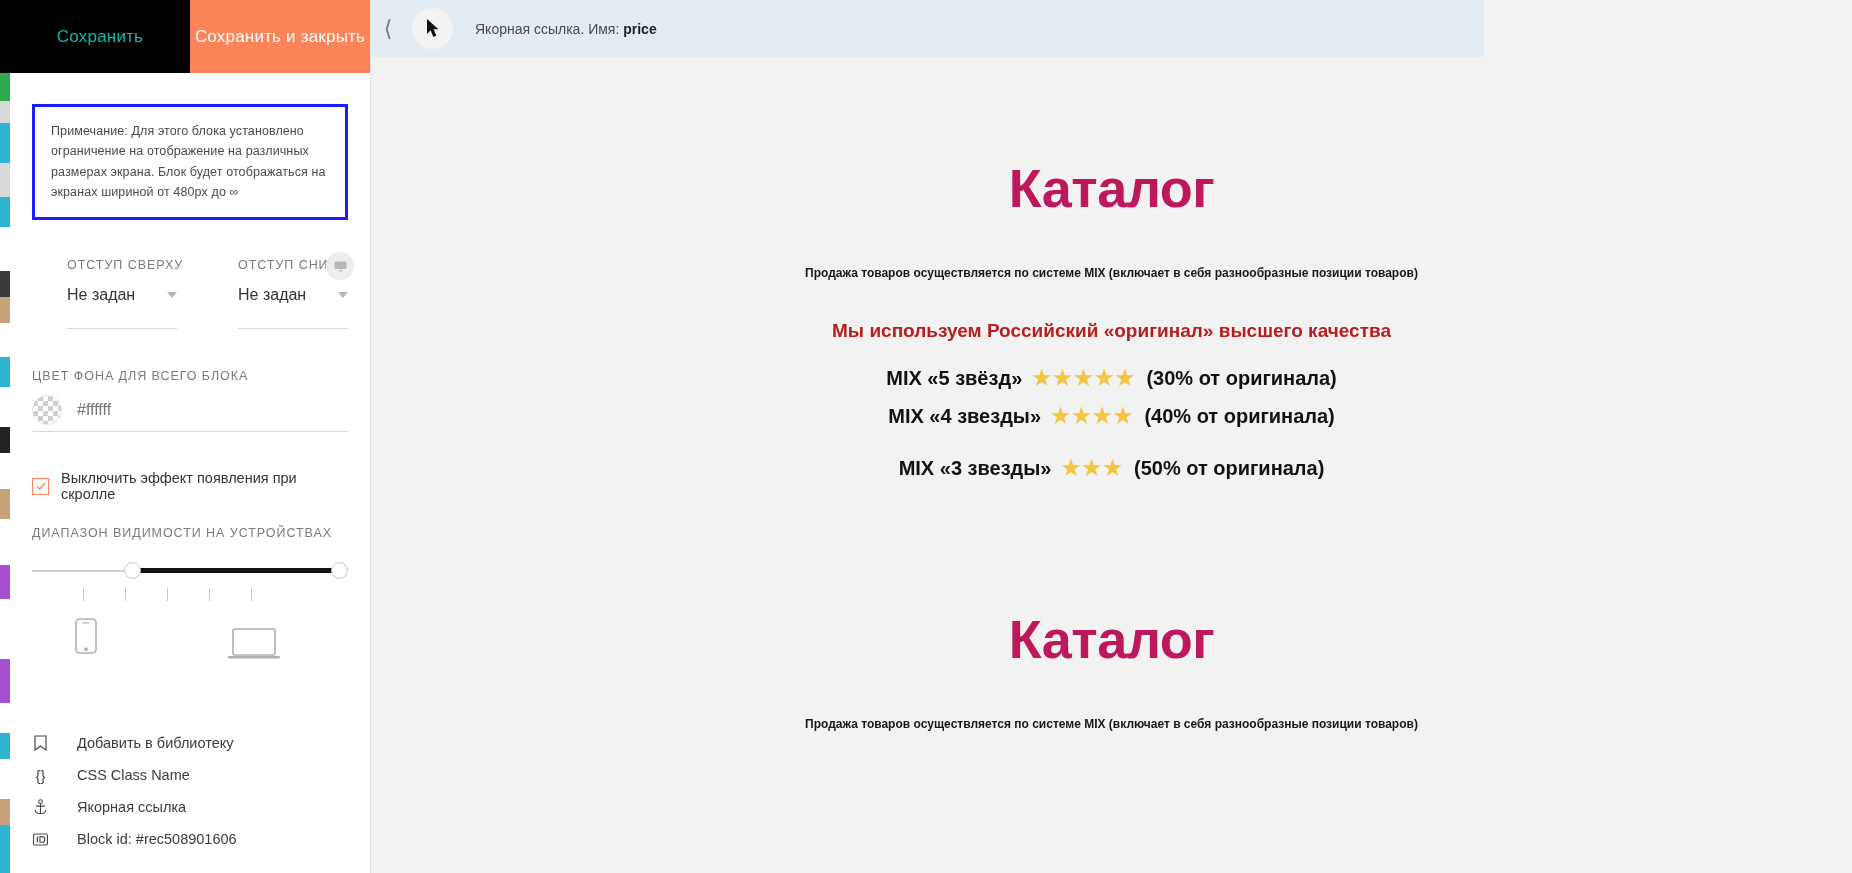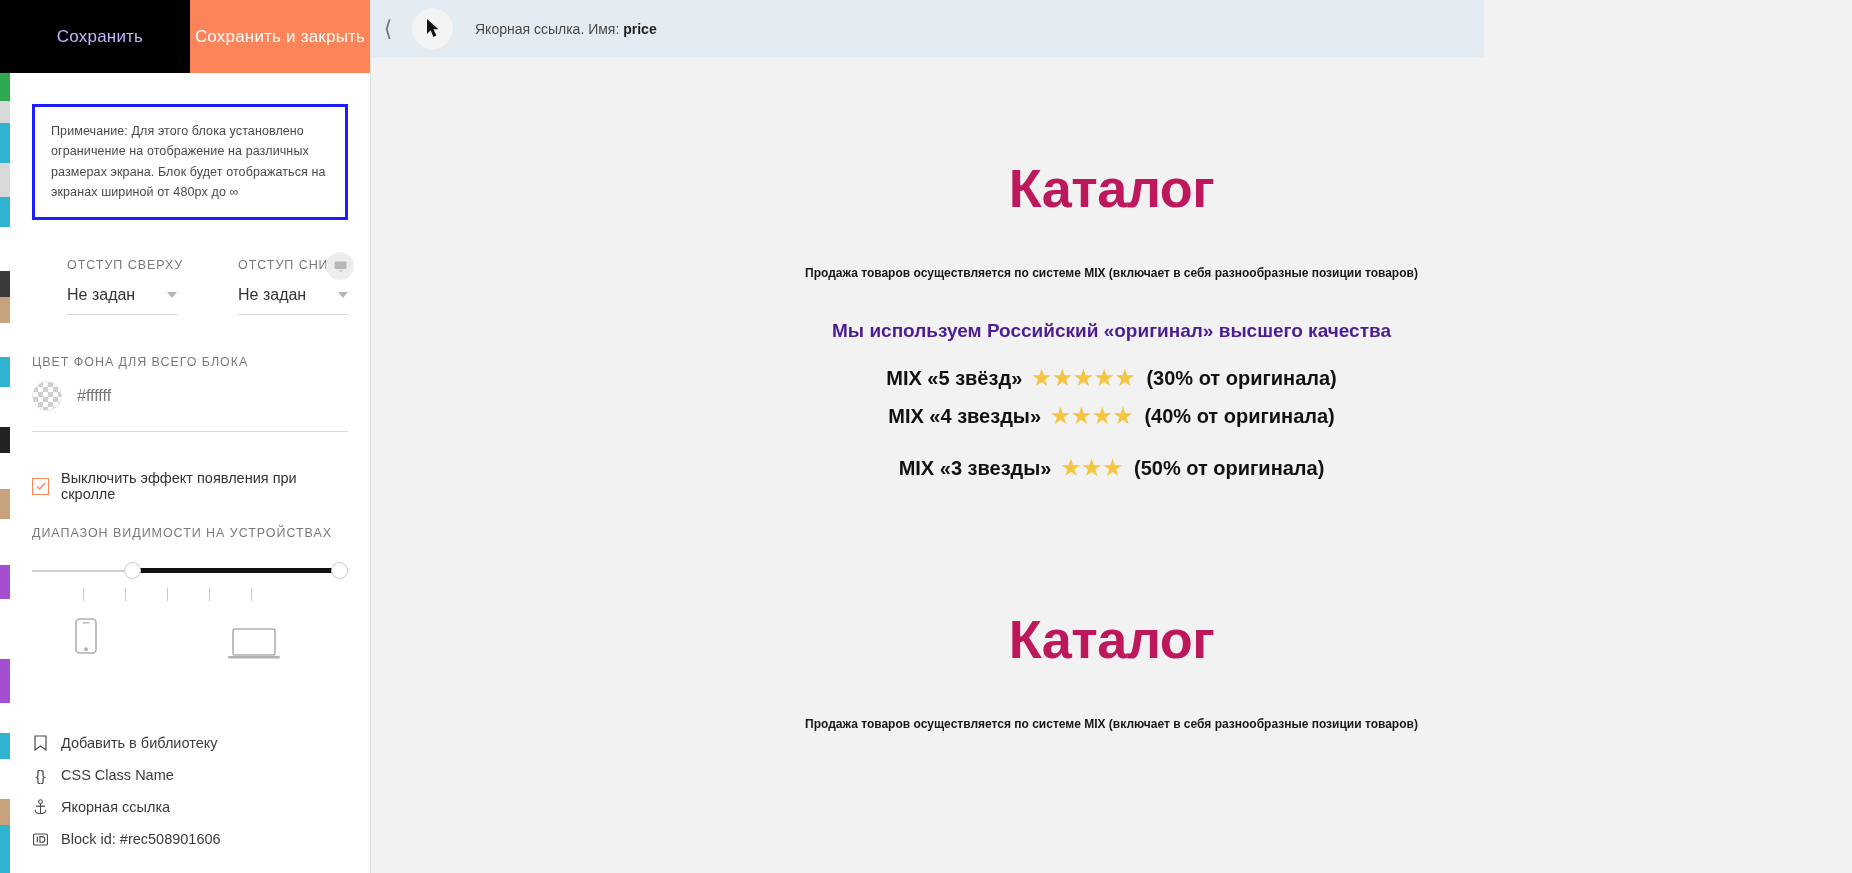--- a/index.html
+++ b/index.html
@@ -22,21 +22,21 @@
   
   .sidebar {
     width: 361px; flex: 0 0 361px; height: 873px;
     background: #ffffff;
     display: flex; flex-direction: column;
     border-right: 1px solid #e2e2e2;
     position: relative;
   }
   .save-row { display: flex; height: 73px; flex: 0 0 73px; }
   .btn-save {
-    flex: 1 1 50%; background: #000000; color: #c4b5fd;
+    flex: 1 1 50%; background: #000000; color: #14b8a6;
     display: flex; align-items: center; justify-content: center;
     font-size: 17px; letter-spacing: .2px; cursor: pointer;
     border: none;
     font-family: "Liberation Sans", sans-serif;
   }
   .btn-save-close {
     flex: 1 1 50%; background: #fb8458; color: #ffffff;
     display: flex; align-items: center; justify-content: center;
     font-size: 17px; letter-spacing: .2px; cursor: pointer;
     border: none;
@@ -55,39 +55,39 @@
 
   .fields-row { display: flex; gap: 26px; margin-top: 38px; position: relative; }
   .field { flex: 1 1 0; min-width: 0; margin-left: 35px; }
   .field-label {
     font-size: 12.5px; color: #7a7a7a; letter-spacing: .95px;
     text-transform: uppercase; white-space: nowrap;
   }
   .select-line {
     margin-top: 14px; border-bottom: 1px solid #d9d9d9;
     display: flex; align-items: center; justify-content: space-between;
-    padding-bottom: 10px; cursor: pointer;
+    padding-bottom: 24px; cursor: pointer;
   }
   .select-val { font-size: 16px; color: #333; }
   .caret {
     width: 0; height: 0;
     border-left: 5px solid transparent; border-right: 5px solid transparent;
     border-top: 6px solid #b5b5b5;
   }
   .device-badge {
     position: absolute; right: -6px; top: -6px;
     width: 28px; height: 28px; border-radius: 50%;
     background: #ededed; display: flex; align-items: center; justify-content: center;
     cursor: pointer;
   }
 
   .bgcolor-block { margin-top: 40px; }
   .color-row {
     margin-top: 12px; display: flex; align-items: center; gap: 15px;
-    border-bottom: 1px solid #d9d9d9; padding-bottom: 20px;
+    border-bottom: 1px solid #d9d9d9; padding-bottom: 6px;
   }
   .swatch {
     width: 30px; height: 30px; border-radius: 50%;
     background-color: #ffffff;
     background-image:
       linear-gradient(45deg, #cfcfcf 25%, transparent 25%, transparent 75%, #cfcfcf 75%),
       linear-gradient(45deg, #cfcfcf 25%, transparent 25%, transparent 75%, #cfcfcf 75%);
     background-size: 10px 10px;
     background-position: 0 0, 5px 5px;
     border: 1px solid #e6e6e6;
@@ -123,21 +123,21 @@
 
   .ticks { position: relative; height: 18px; margin-top: 8px; }
   .tick { position: absolute; top: 0; width: 1px; height: 13px; background: #c9c9c9; }
 
   .dev-icons { position: relative; height: 60px; margin-top: 12px; }
   .dev-phone { position: absolute; left: 43px; top: 0; }
   .dev-laptop { position: absolute; left: 196px; top: 10px; }
 
   .links { position: absolute; left: 22px; bottom: 18px; width: 300px; }
   .link-row {
-    display: flex; align-items: center; gap: 12px;
+    display: flex; align-items: center; gap: 28px;
     height: 32px; font-size: 14.5px; color: #3c3c3c; cursor: pointer;
   }
   .link-icon { width: 17px; flex: 0 0 17px; display: flex; justify-content: center; color: #4a4a4a; }
 
   
   .main { flex: 1 1 auto; height: 873px; position: relative; background: #f2f2f2; overflow: hidden; }
 
   .anchor-bar {
     position: absolute; left: 0; top: 0; height: 57px; width: 1113px;
     background: #e2ecf2; display: flex; align-items: center;
@@ -154,21 +154,21 @@
   .anchor-text { margin-left: 22px; font-size: 14px; color: #4a4a4a; }
   .anchor-text b { color: #222; }
 
   .page { position: absolute; left: 0; top: 57px; right: 0; bottom: 0; }
 
   .blk { text-align: center; }
   .blk-title {
     font-size: 54px; font-weight: bold; color: #be185d; letter-spacing: -0.5px;
   }
   .blk-sub { font-size: 12px; color: #181818; font-weight: 600; }
-  .blk-sub2 { font-size: 19px; color: #4c1d95; font-weight: bold; }
+  .blk-sub2 { font-size: 19px; color: #b91c1c; font-weight: bold; }
 
   .mix-line {
     font-size: 20px; font-weight: bold; color: #111;
     display: flex; align-items: center; justify-content: center; gap: 10px;
   }
   .stars { color: #f5c542; font-size: 21px; letter-spacing: 2px; }
 
   .b1-title { margin-top: 100px; }
   .b1-p1 { margin-top: 47px; }
   .b1-p2 { margin-top: 40px; }

